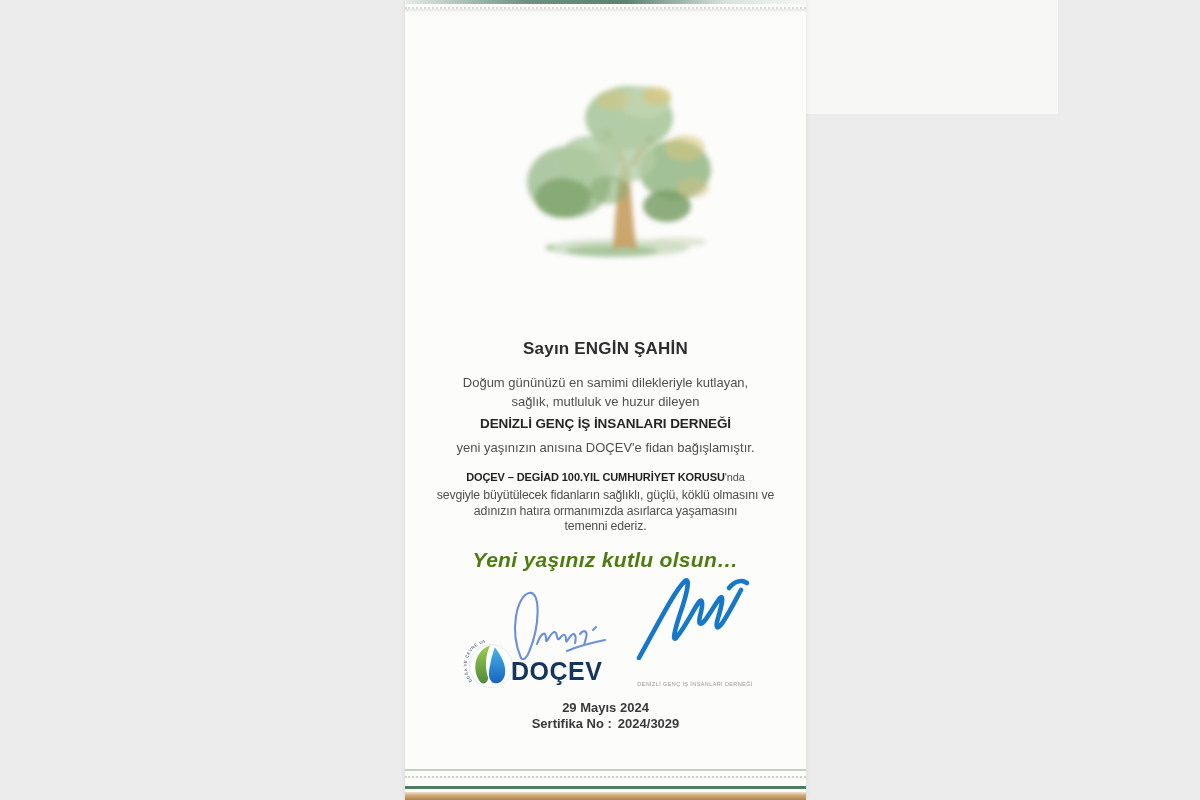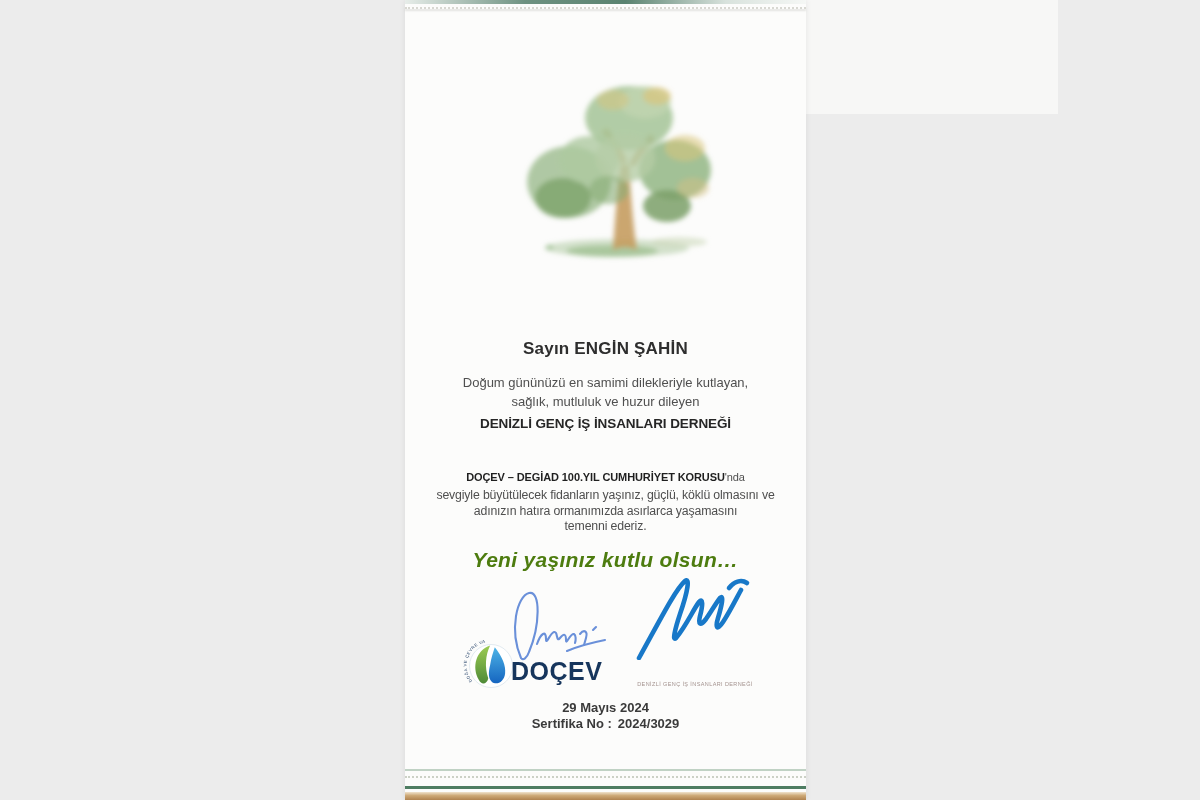--- a/index.html
+++ b/index.html
@@ -126,27 +126,28 @@
 
   <div class="abs salutation">Sayın ENGİN ŞAHİN</div>
 
   <div class="abs intro">
     <div>Doğum gününüzü en samimi dilekleriyle kutlayan,</div>
     <div>sağlık, mutluluk ve huzur dileyen</div>
   </div>
 
   <div class="abs organization">DENİZLİ GENÇ İŞ İNSANLARI DERNEĞİ</div>
 
+  <div class="abs donation">yeni yaşınızın anısına DOÇEV'e fidan bağışlamıştır.</div>
 
   <div class="abs grove">
     <b>DOÇEV – DEGİAD 100.YIL CUMHURİYET KORUSU</b><span>'nda</span>
   </div>
 
   <div class="abs wishes">
-    <div>sevgiyle büyütülecek fidanların yaşınız, güçlü, köklü olmasını ve</div>
+    <div>sevgiyle büyütülecek fidanların sağlıklı, güçlü, köklü olmasını ve</div>
     <div>adınızın hatıra ormanımızda asırlarca yaşamasını</div>
     <div>temenni ederiz.</div>
   </div>
 
   <div class="abs greeting">Yeni yaşınız kutlu olsun…</div>
 
   <svg class="sig sig-docev" width="105" height="82" viewBox="0 0 105 82">
     <g fill="none" stroke="#5b85d6" stroke-width="2.1" stroke-linecap="round" opacity="0.9">
       <path d="M18,74 C6,46 14,12 26,9 C38,6 37,42 26,68 C24,74 20,77 18,74"></path>
       <path d="M34,60 C38,49 43,46 43,55 C43,62 47,49 51,48 C55,47 53,59 57,54 C61,49 63,50 63,56 C63,62 67,49 71,50 C73,51 73,56 72,59"></path>

